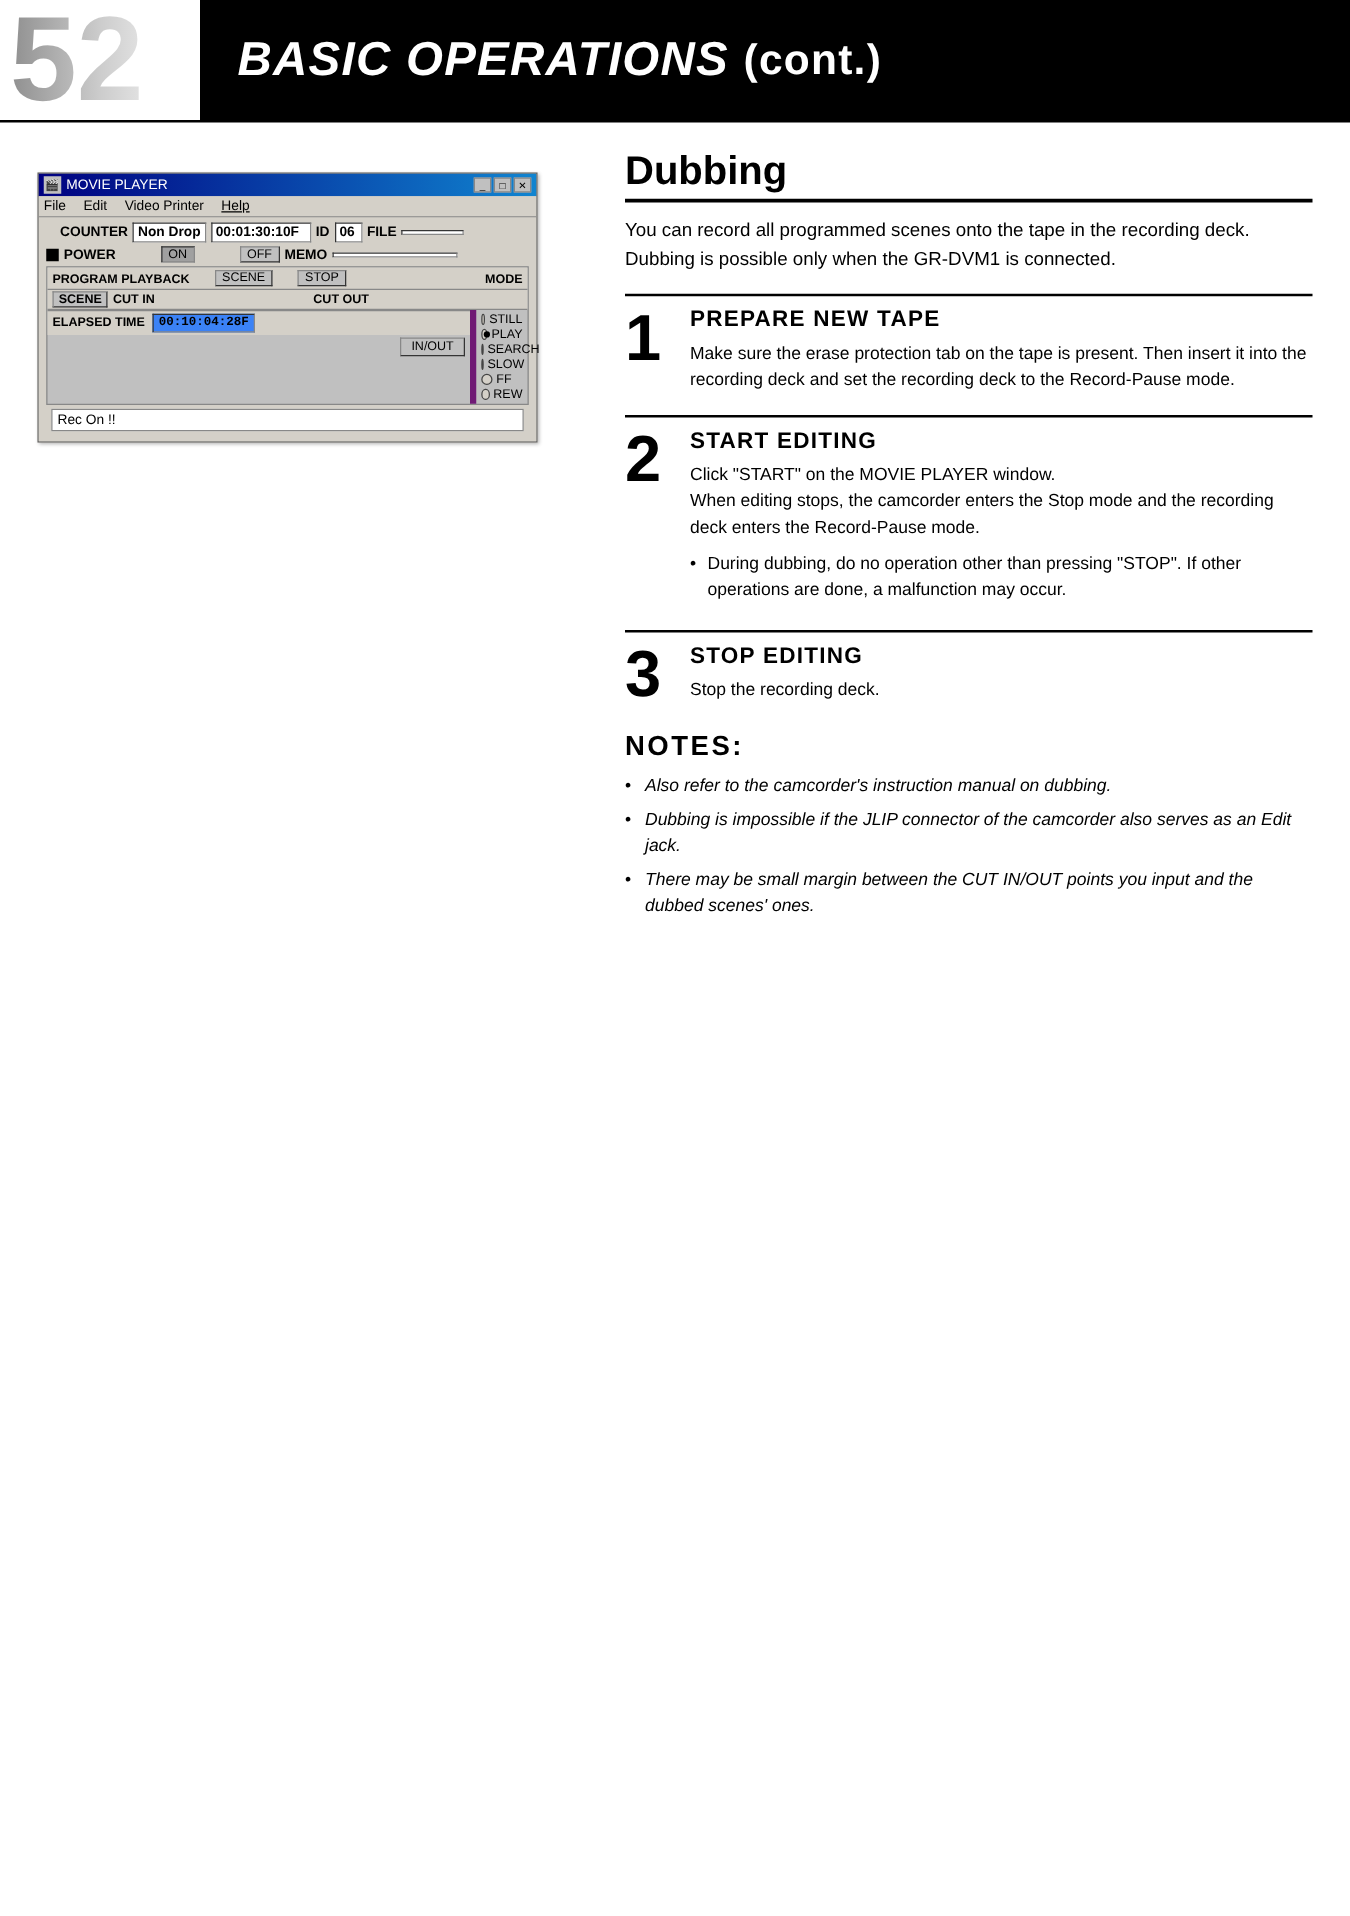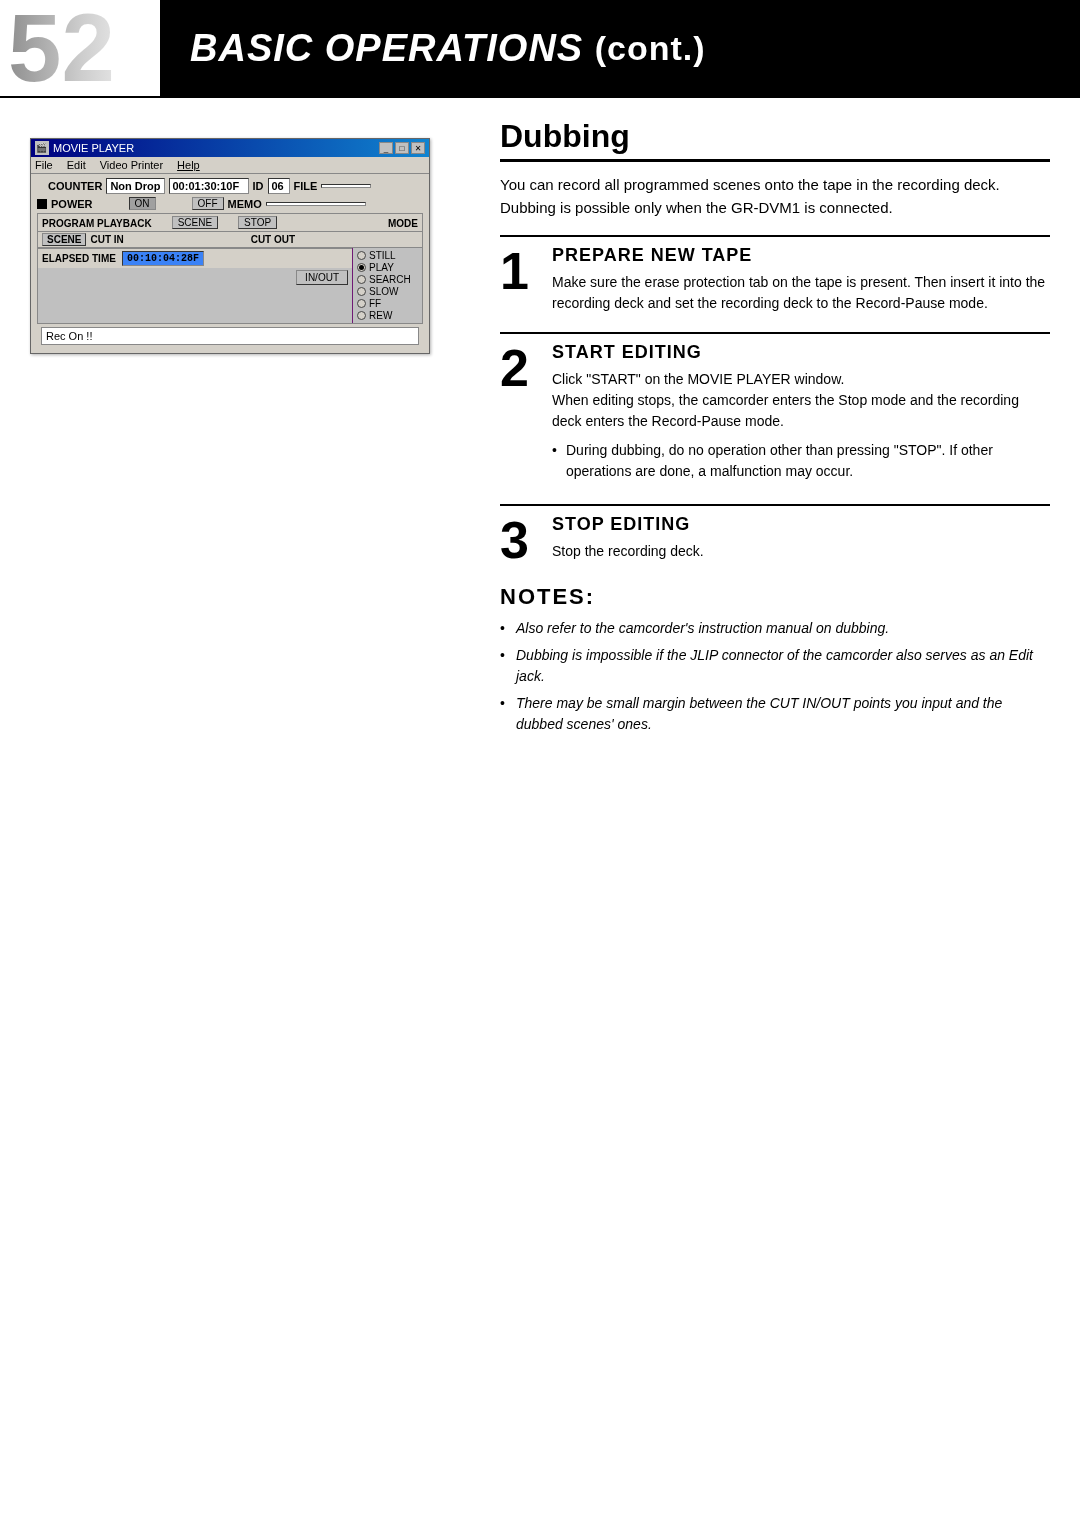--- a/index.html
+++ b/index.html
@@ -450,22 +450,22 @@
       margin: 2px 4px 4px;
       background: #fff;
     }
 
     
     .program-content {
       display: flex;
     }
     .program-left { flex: 1; }
     .program-right {
-      width: 70px;
-      border-left: 1px solid #701a75;
+      width: 46px;
+      border-left: 5px solid #701a75;
     }
   </style>
 </head>
 <body>
 
 <div class="header">
   <div class="header-number">52</div>
   <div class="header-title">
     <span>BASIC OPERATIONS</span>&nbsp;<span class="cont">(cont.)</span>
   </div>

